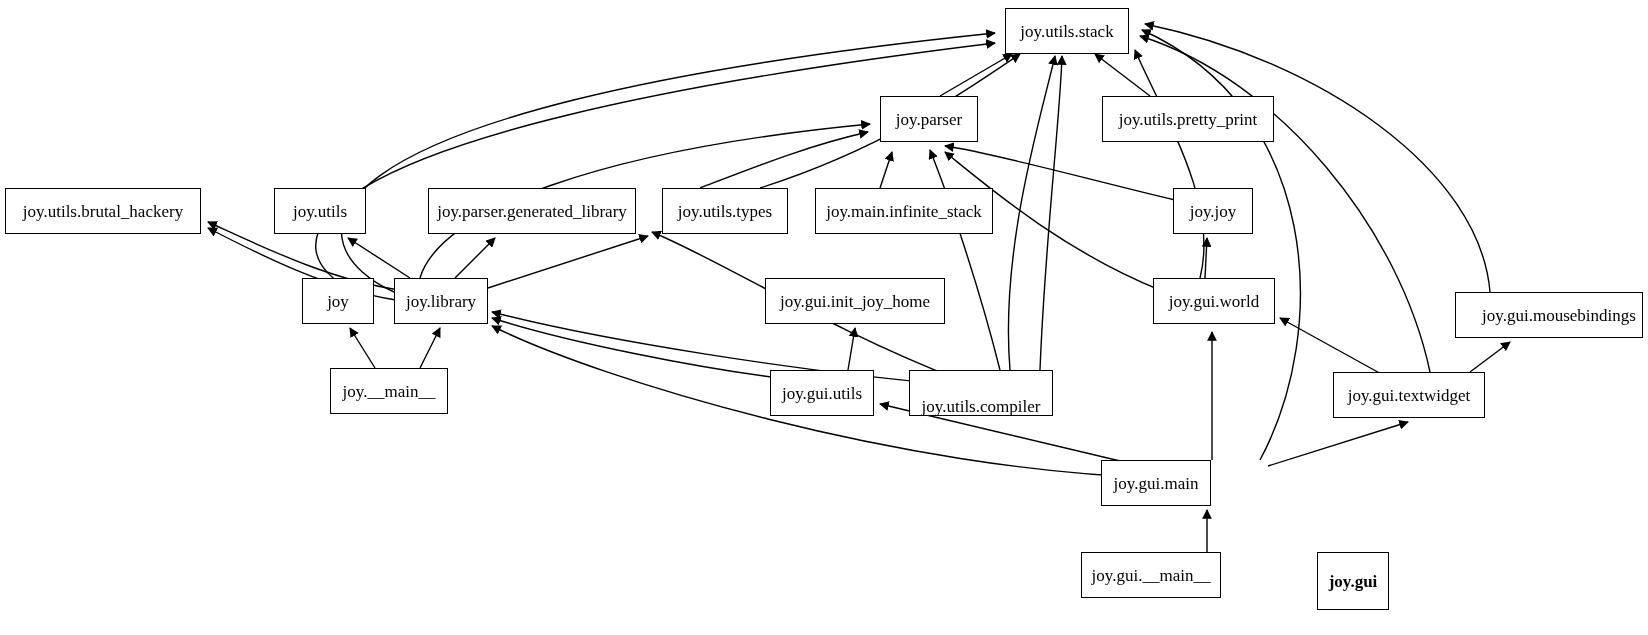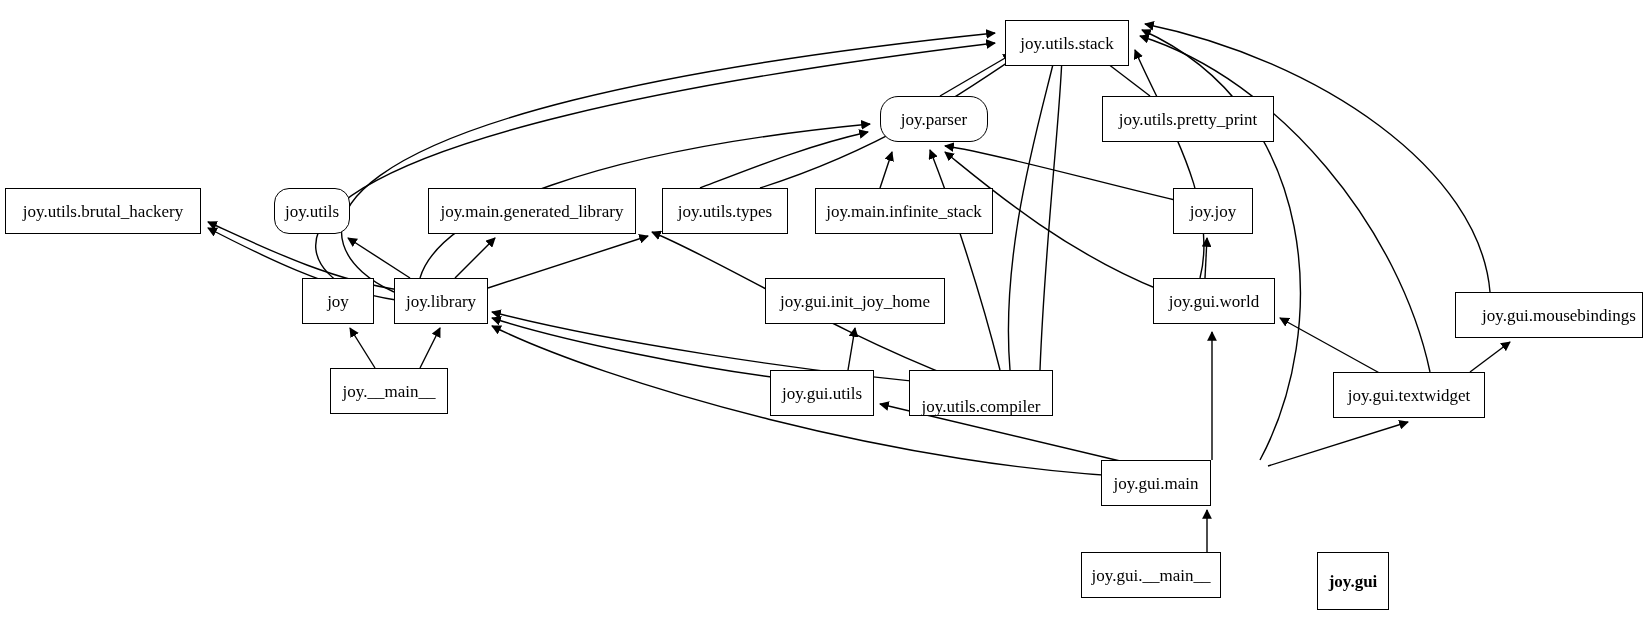--- a/index.html
+++ b/index.html
@@ -102,42 +102,42 @@
       <path d="M 1470 372 L 1510 342"></path>
 
       <path d="M 1268 466 L 1408 422"></path>
 
       <path d="M 1158 470 L 880 404"></path>
 
       <path d="M 1207 578 L 1207 510"></path>
     </g>
   </svg>
 
-  <div class="node" style="left:1005px; top:20px; width:124px; height:46px;">
+  <div class="node" style="left:1005px; top:8px; width:124px; height:46px;">
     <span class="node-label">joy.utils.stack</span>
   </div>
 
-  <div class="node" style="left:880px; top:96px; width:108px; height:46px;border-radius:18px;">
+  <div class="node" style="left:880px; top:96px; width:98px; height:46px;">
     <span class="node-label">joy.parser</span>
   </div>
 
   <div class="node" style="left:1102px; top:96px; width:172px; height:46px;">
     <span class="node-label">joy.utils.pretty_print</span>
   </div>
 
   <div class="node" style="left:5px; top:188px; width:196px; height:46px;">
     <span class="node-label">joy.utils.brutal_hackery</span>
   </div>
 
-  <div class="node" style="left:274px; top:188px; width:76px; height:46px;border-radius:15px;">
+  <div class="node" style="left:274px; top:188px; width:92px; height:46px;">
     <span class="node-label">joy.utils</span>
   </div>
 
   <div class="node" style="left:428px; top:188px; width:208px; height:46px;">
-    <span class="node-label">joy.main.generated_library</span>
+    <span class="node-label">joy.parser.generated_library</span>
   </div>
 
   <div class="node" style="left:662px; top:188px; width:126px; height:46px;">
     <span class="node-label">joy.utils.types</span>
   </div>
 
   <div class="node" style="left:815px; top:188px; width:178px; height:46px;">
     <span class="node-label">joy.main.infinite_stack</span>
   </div>
 

